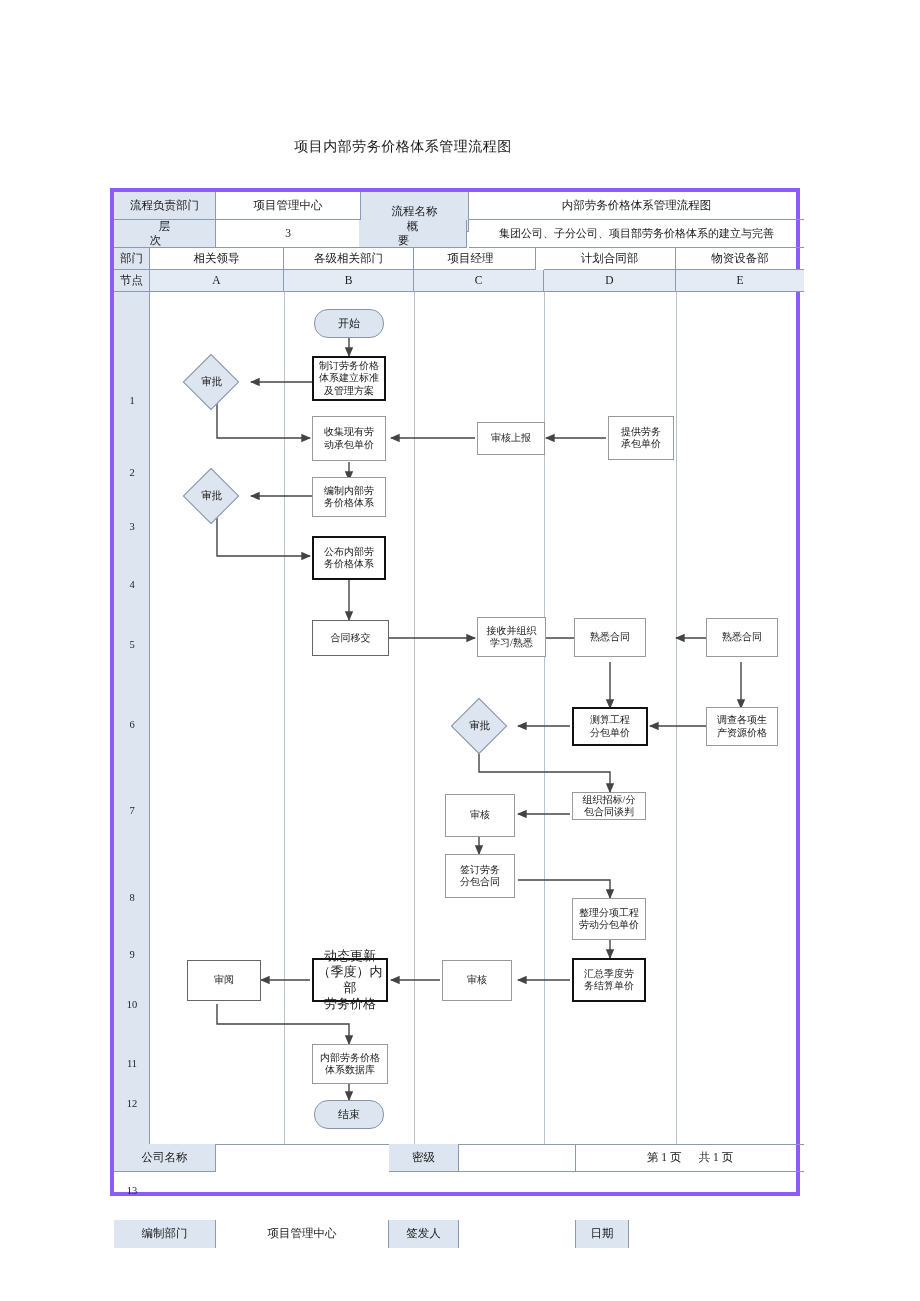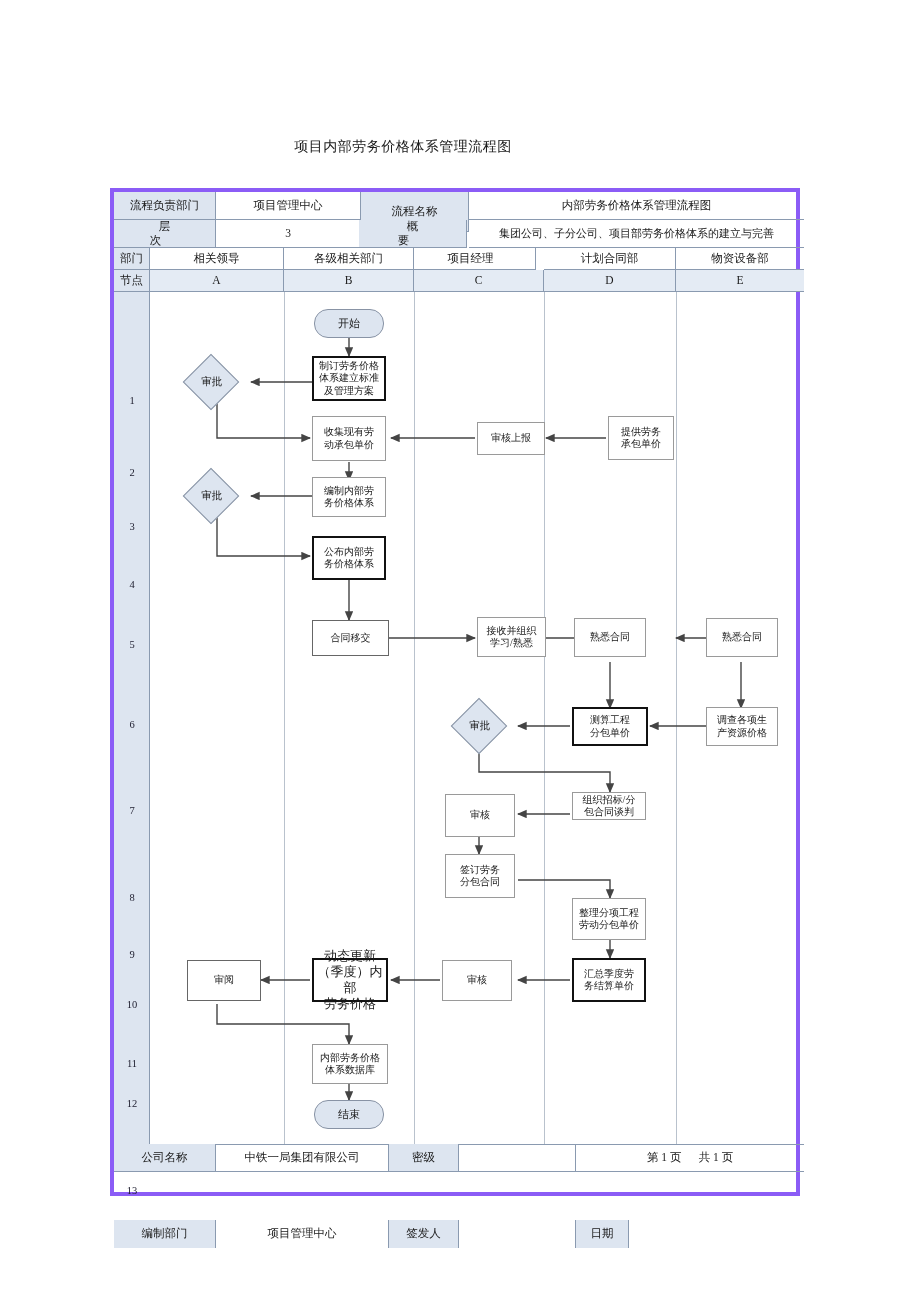--- a/index.html
+++ b/index.html
@@ -240,21 +240,20 @@
 务结算单价</div>
 
       <div class="shp rect-thin" style="left:198px;top:852px;width:76px;height:40px;">内部劳务价格
 体系数据库</div>
 
       <div class="shp term" style="left:200px;top:908px;width:70px;height:29px;">结束</div>
 
     </div>
 
     <div class="cell shade" style="left:0;top:952px;width:102px;height:28px;">公司名称</div>
-    <div class="cell" style="left:102px;top:952px;width:173px;height:28px;">中铁一局集团有限公司</div>
     <div class="cell shade" style="left:275px;top:952px;width:70px;height:28px;">密级</div>
     <div class="cell" style="left:345px;top:952px;width:117px;height:28px;"></div>
     <div class="cell noR" style="left:462px;top:952px;width:228px;height:28px;">第 1 页 　 共 1 页</div>
 
     <div class="cell shade noB" style="left:0;top:980px;width:102px;height:28px;">编制部门</div>
     <div class="cell noB" style="left:102px;top:980px;width:173px;height:28px;">项目管理中心</div>
     <div class="cell shade noB" style="left:275px;top:980px;width:70px;height:28px;">签发人</div>
     <div class="cell noB" style="left:345px;top:980px;width:117px;height:28px;"></div>
     <div class="cell shade noB" style="left:462px;top:980px;width:53px;height:28px;">日期</div>
     <div class="cell noB noR" style="left:515px;top:980px;width:175px;height:28px;"></div>

